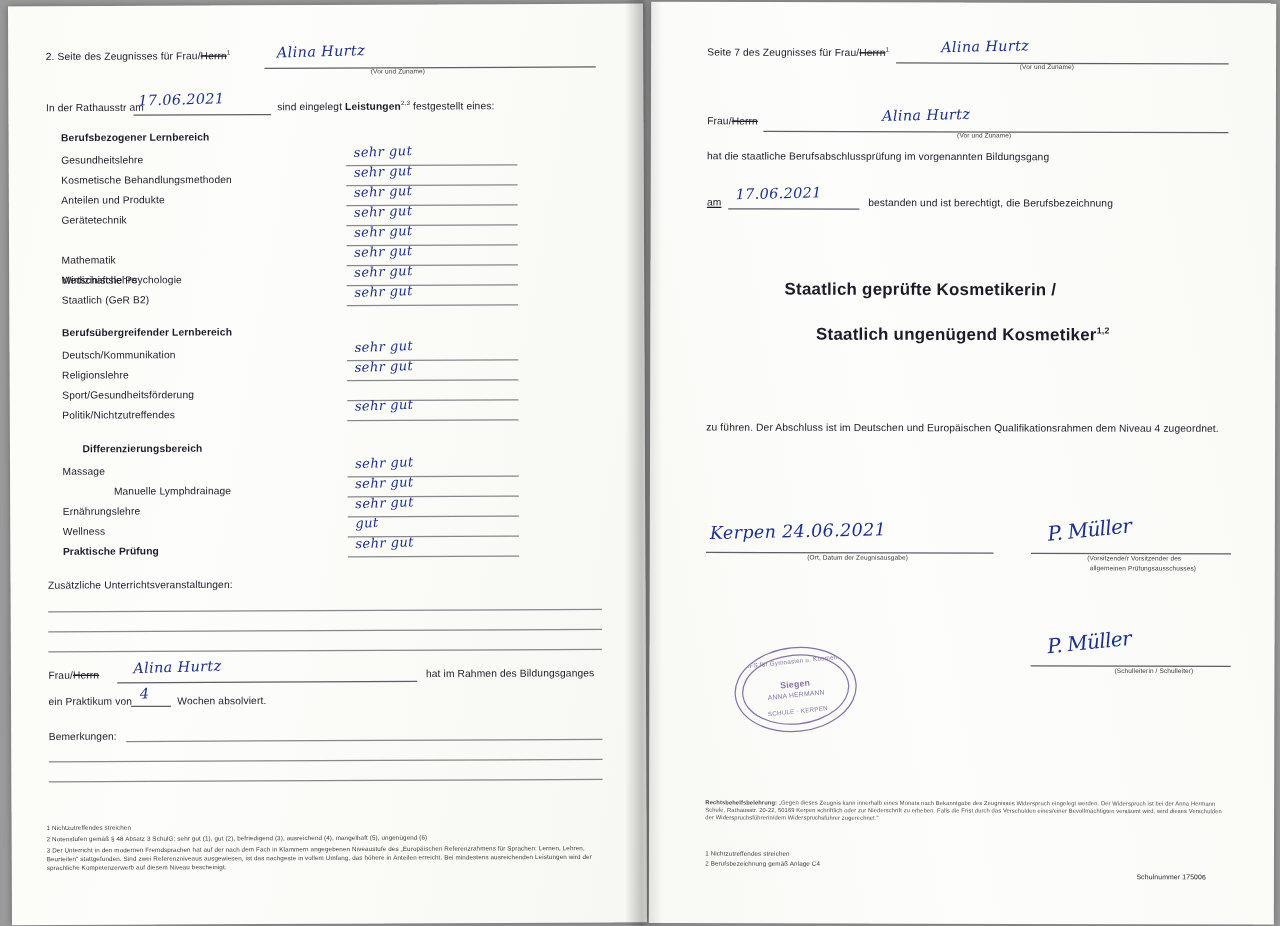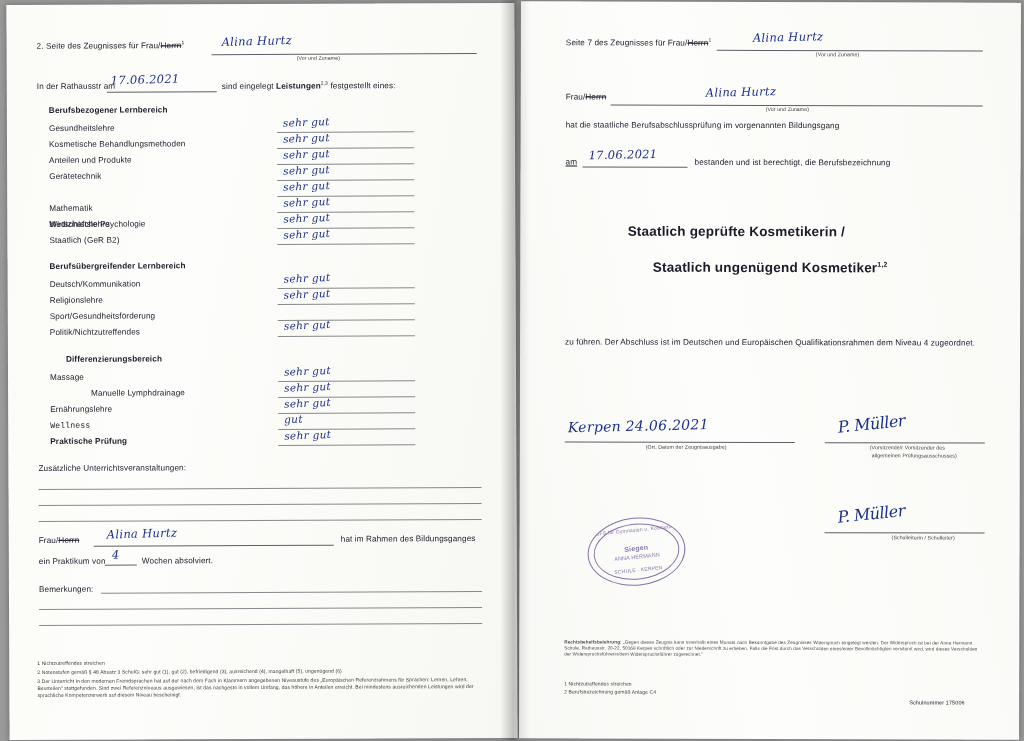--- a/index.html
+++ b/index.html
@@ -217,21 +217,21 @@
       <div class="hw grade" style="left:276px; top:361px;">sehr gut</div>
 
       <div class="t" style="left:42px; top:384px;margin-left:41px;">Manuelle Lymphdrainage</div>
       <div class="line thin" style="left:270px; top:393px; width:137px;"></div>
       <div class="hw grade" style="left:276px; top:377px;">sehr gut</div>
 
       <div class="t" style="left:42px; top:400px;">Ernährungslehre</div>
       <div class="line thin" style="left:270px; top:409px; width:137px;"></div>
       <div class="hw grade" style="left:276px; top:393px;">sehr gut</div>
 
-      <div class="t" style="left:42px; top:416px;font-family:Liberation Mono, monospace;">Wellness</div>
+      <div class="t" style="left:42px; top:416px;">Wellness</div>
       <div class="line thin" style="left:270px; top:425px; width:137px;"></div>
       <div class="hw grade" style="left:276px; top:409px;">gut</div>
 
       <div class="t b" style="left:42px; top:432px;">Praktische Prüfung</div>
       <div class="line thin" style="left:270px; top:441px; width:137px;"></div>
       <div class="hw grade" style="left:276px; top:425px;">sehr gut</div>
 
       <div class="t" style="left:30px; top:459px;">Zusätzliche Unterrichtsveranstaltungen:</div>
       <div class="line thin" style="left:30px; top:484px; width:443px;"></div>
       <div class="line thin" style="left:30px; top:500px; width:443px;"></div>

